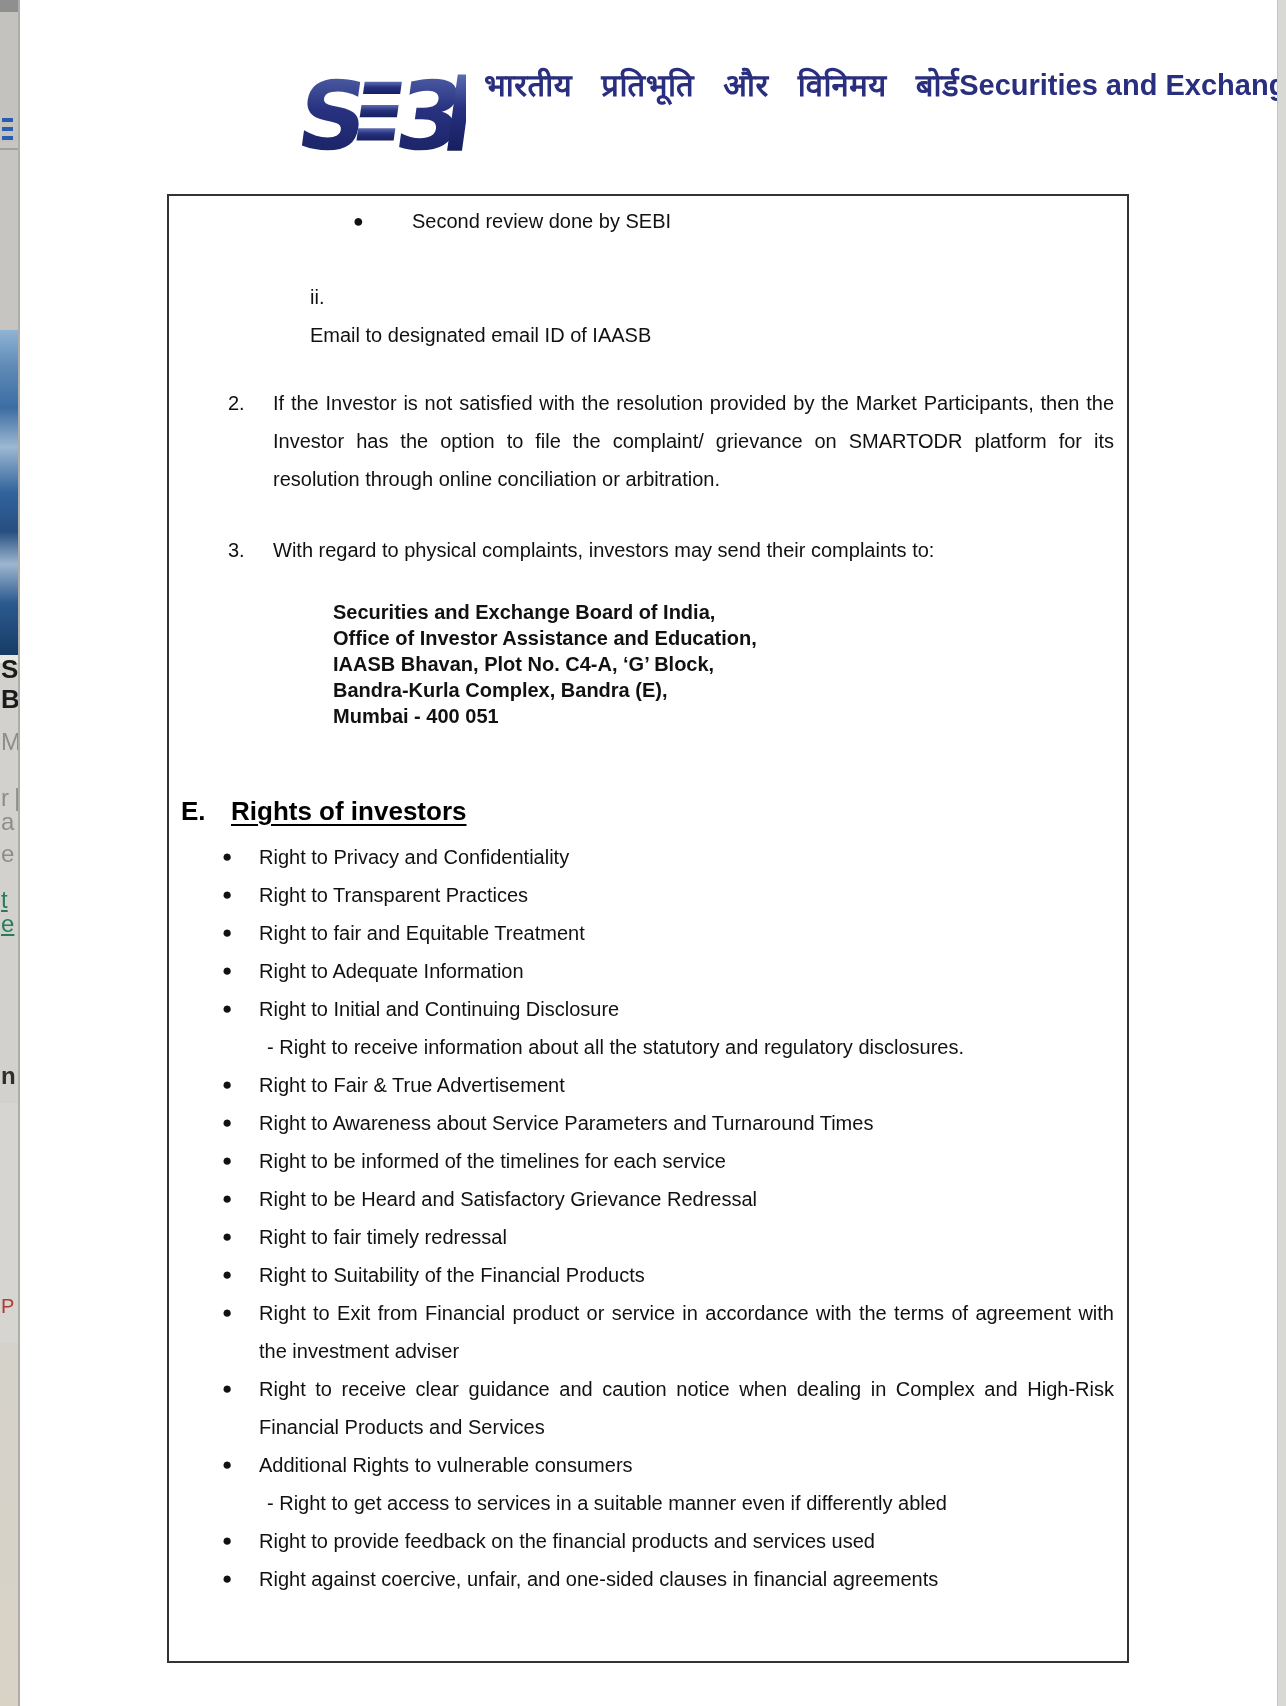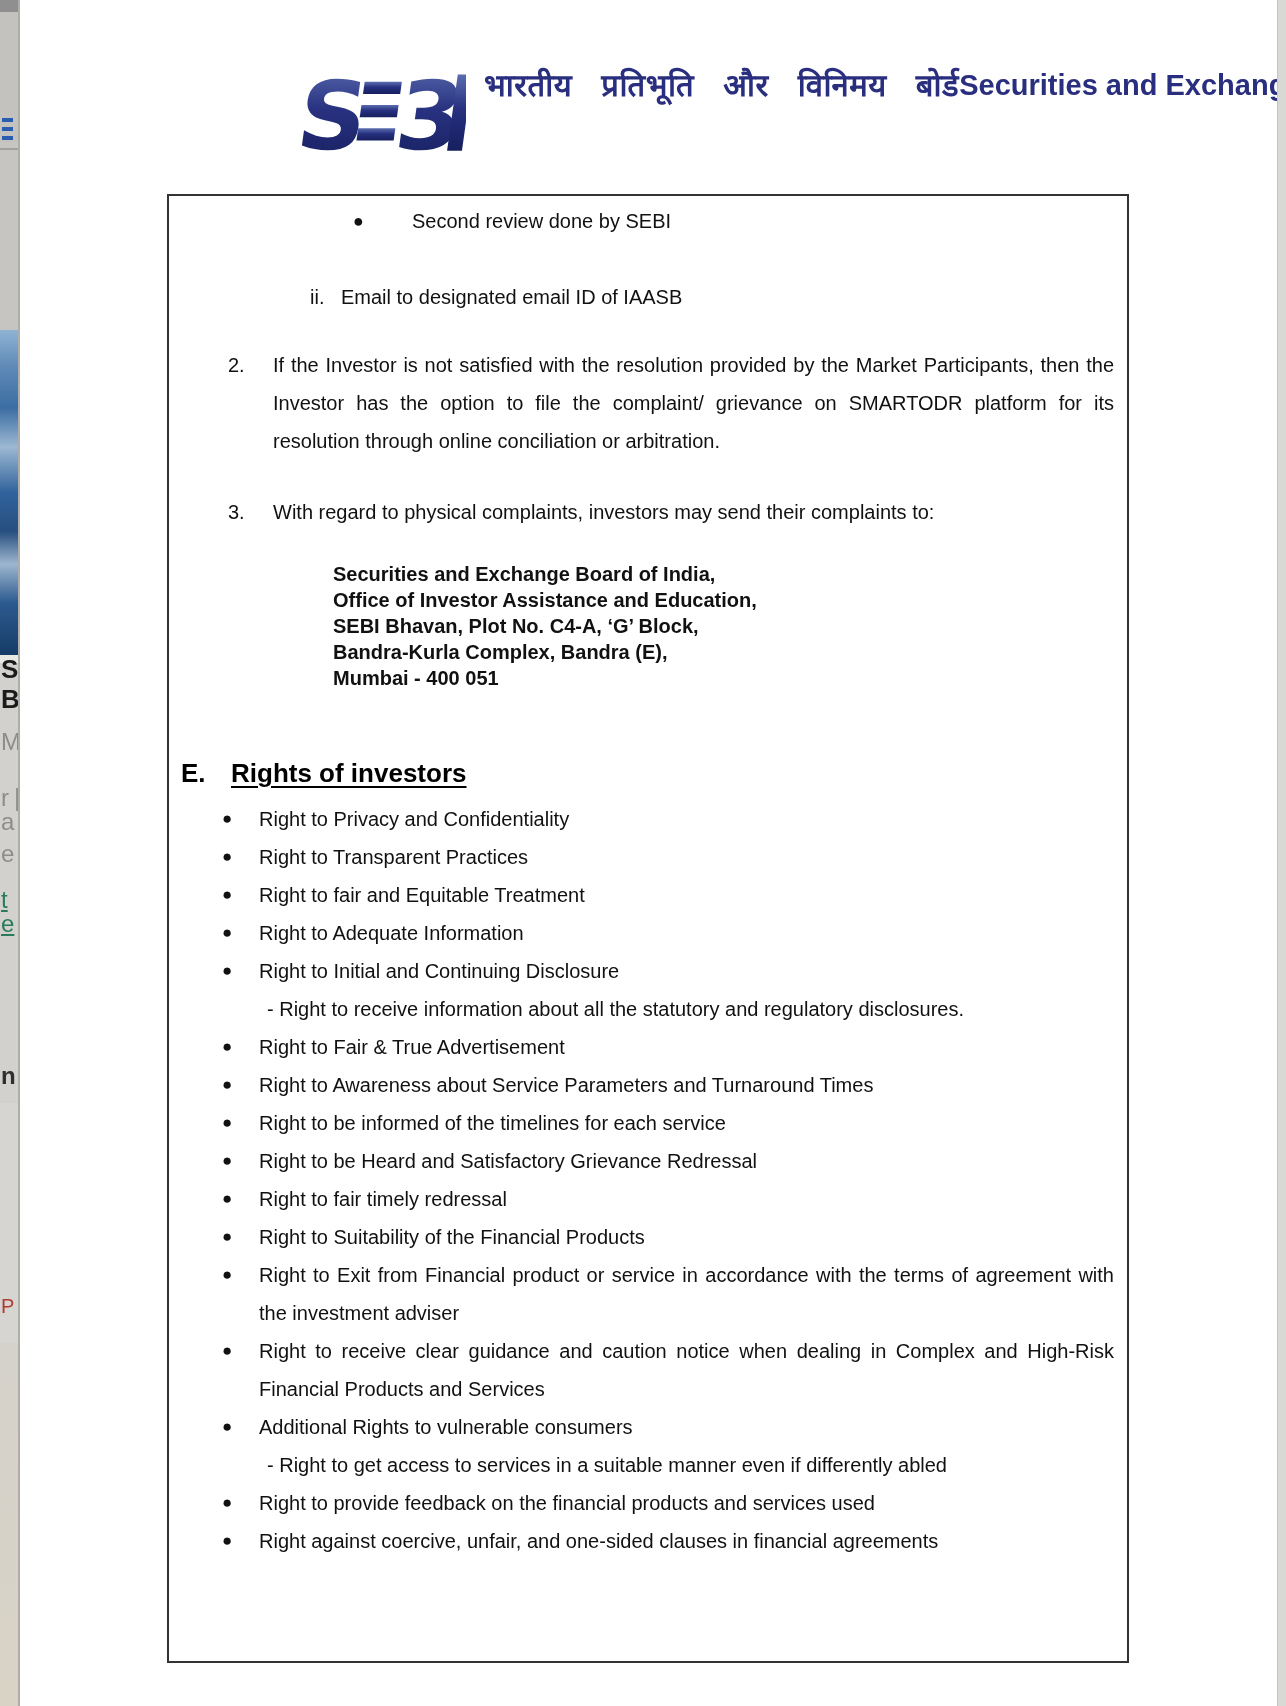--- a/index.html
+++ b/index.html
@@ -65,21 +65,21 @@
 
   
   .doc-box {
     position:relative; margin:32px 0 0 145px; width:962px; height:1469px;
     border:2px solid #333; background:#fff; font-size:20px; overflow:hidden;
   }
 
   .note-line { display:flex; margin:6px 0 0 184px; line-height:38px; }
   .note-bullet { width:59px; flex:none; font-size:18px; }
 
-  .roman-line { display:flex; margin:38px 0 0 141px; line-height:38px; }
+  .roman-line { display:flex; margin:38px 0 0 141px; line-height:38px;flex-direction:column; }
   .roman-marker { width:31px; flex:none; }
 
   .num-para { display:flex; margin:30px 13px 0 59px; line-height:38px; }
   .num-para.second { margin-top:33px; }
   .num-marker { width:45px; flex:none; }
   .num-text { flex:1; text-align:justify; }
   .num-text.no-justify { text-align:left; }
 
   .address { margin:30px 0 0 164px; font-weight:bold; line-height:26px; font-size:20px; }
 
@@ -173,21 +173,21 @@
     </div>
 
     <div class="num-para second">
       <span class="num-marker">3.</span>
       <span class="num-text no-justify">With regard to physical complaints, investors may send their complaints to:</span>
     </div>
 
     <div class="address">
       <div>Securities and Exchange Board of India,</div>
       <div>Office of Investor Assistance and Education,</div>
-      <div>SEBI Bhavan, Plot No. C4-A, ‘G’ Block,</div>
+      <div>IAASB Bhavan, Plot No. C4-A, ‘G’ Block,</div>
       <div>Bandra-Kurla Complex, Bandra (E),</div>
       <div>Mumbai - 400 051</div>
     </div>
 
     <div class="sec-heading">
       <span class="sec-letter">E.</span>
       <span class="sec-title">Rights of investors</span>
     </div>
 
     <ul class="rights">

